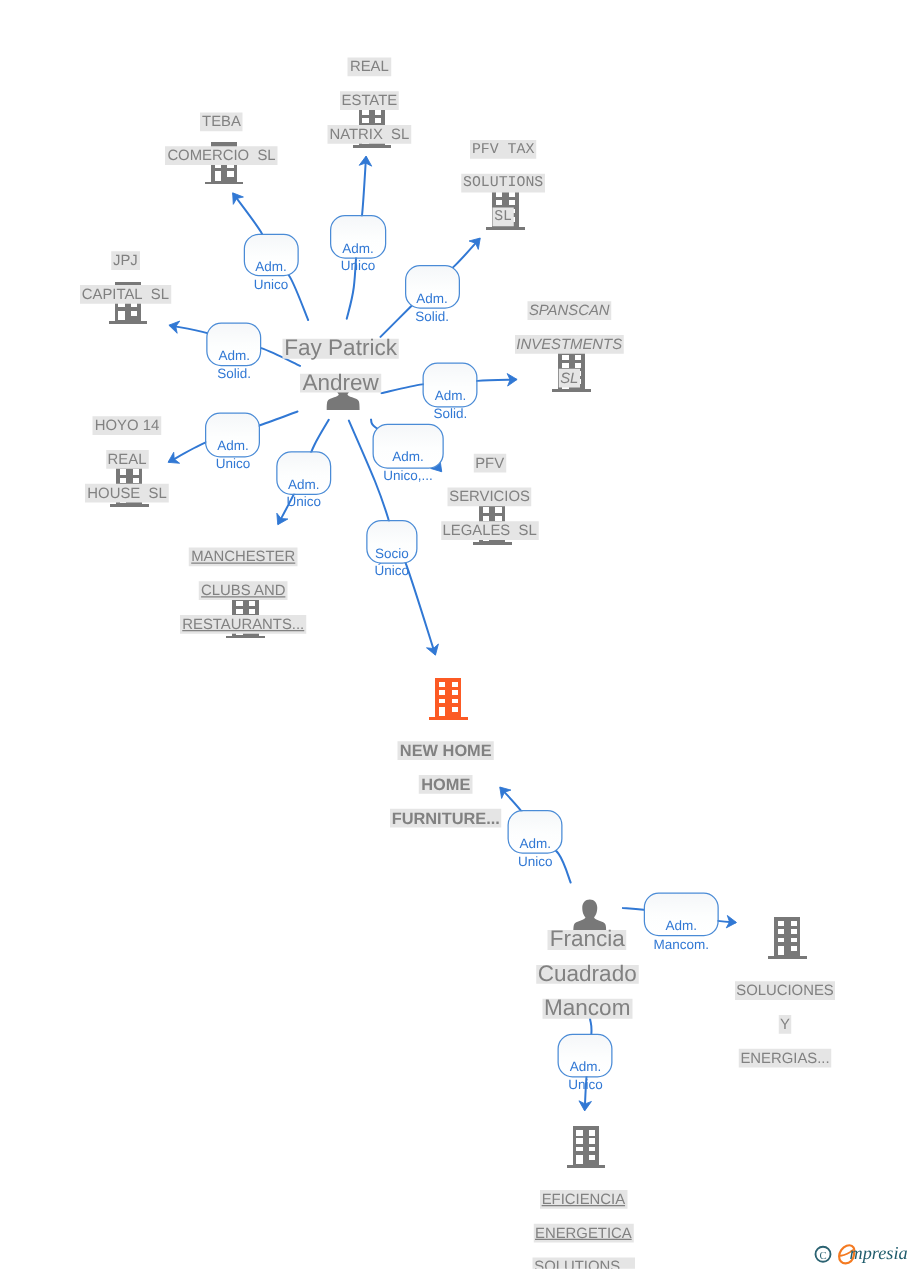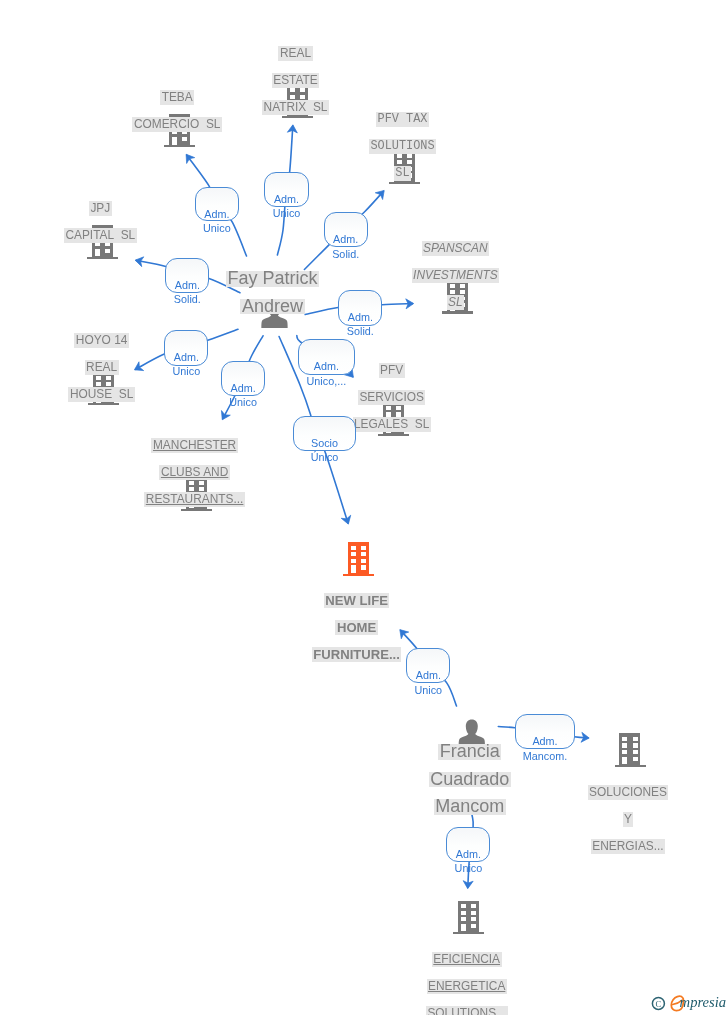--- a/index.html
+++ b/index.html
@@ -266,21 +266,21 @@
         <div>PFV</div>
         <div>SERVICIOS</div>
         <div>LEGALES&nbsp;&nbsp;SL</div>
       </div>
       <div class="node-caption" style="width: 220px; left: 84.6px; top: 426.277px; text-decoration: underline;">
         <div>MANCHESTER</div>
         <div>CLUBS AND</div>
         <div>RESTAURANTS...</div>
       </div>
       <div class="node-caption hl" style="width: 220px; left: 246.6px; top: 581.211px;">
-        <div>NEW LIFE</div>
+        <div>NEW HOME</div>
         <div>HOME</div>
         <div>FURNITURE...</div>
       </div>
       <div class="node-caption" style="width: 220px; left: 518px; top: 772.877px;">
         <div>SOLUCIONES</div>
         <div>Y</div>
         <div>ENERGIAS...</div>
       </div>
       <div class="node-caption" style="width: 220px; left: 356.7px; top: 940.177px; text-decoration: underline;">
         <div>EFICIENCIA</div>
@@ -323,21 +323,21 @@
         <div>Unico</div>
       </div>
       <div class="edge-label" style="left: 298.1px; top: 339.4px; width: 56.5px; height: 35.3px;">
         <div>Adm.</div>
         <div>Unico,...</div>
       </div>
       <div class="edge-label" style="left: 221px; top: 360.5px; width: 44.2px; height: 35.1px;">
         <div>Adm.</div>
         <div>Unico</div>
       </div>
-      <div class="edge-label" style="left: 293px; top: 415.9px; width: 63px; height: 35px;">
+      <div class="edge-label" style="left: 293px; top: 415.9px; width: 41px; height: 35px;">
         <div>Socio</div>
         <div>Único</div>
       </div>
       <div class="edge-label" style="left: 406.1px; top: 648.3px; width: 44.4px; height: 35.1px;">
         <div>Adm.</div>
         <div>Unico</div>
       </div>
       <div class="edge-label" style="left: 514.9px; top: 714.3px; width: 60.2px; height: 35.2px;">
         <div>Adm.</div>
         <div>Mancom.</div>

